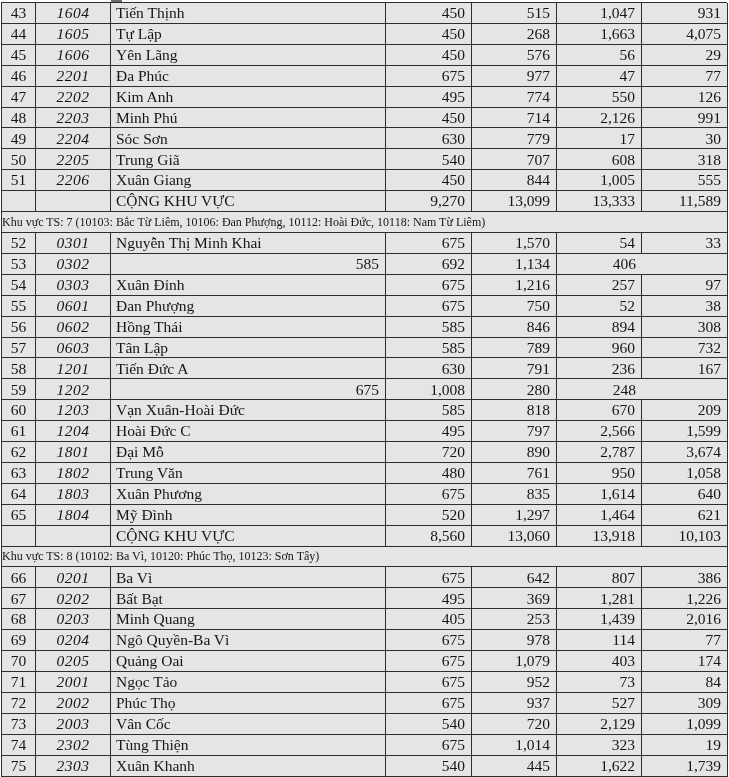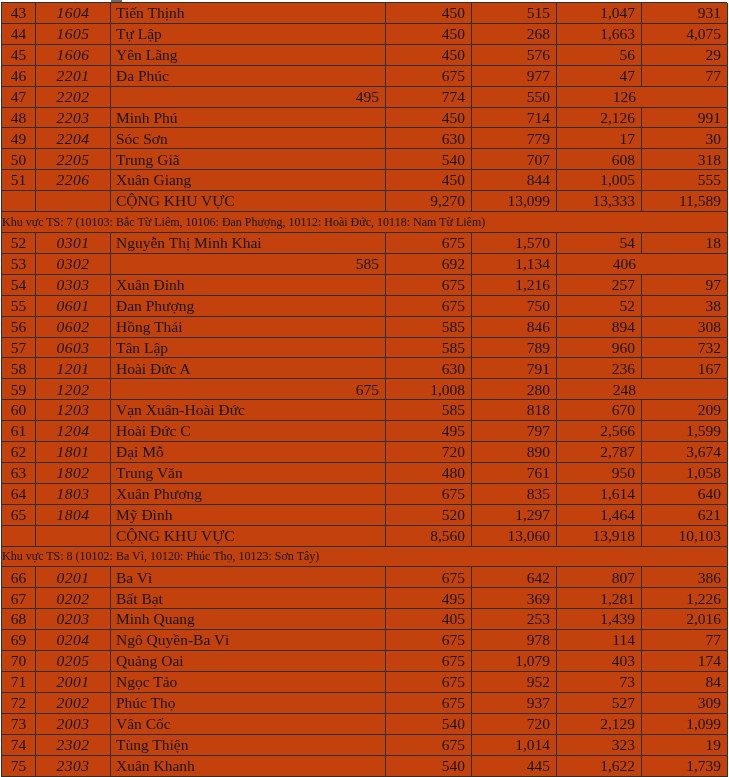--- a/index.html
+++ b/index.html
@@ -30,21 +30,21 @@
     width: 11px;
     height: 2px;
     background: #6a6a6a;
   }
   .table {
     width: 727px;
     margin-left: 1px;
     border-left: 1.4px solid #2e2e2e;
     border-right: 1.4px solid #2e2e2e;
     box-sizing: border-box;
-    background: #c2410c;
+    background: #e5e5e5;
   }
   .row {
     display: grid;
     grid-template-columns: 34px 75px 275px 86px 85px 85px 1fr;
     height: 20.92px;
     box-sizing: border-box;
     border-bottom: 1.2px solid #2e2e2e;
   }
   .c {
     box-sizing: border-box;
@@ -113,20 +113,21 @@
         <div class="c code">2201</div>
         <div class="c name">Đa Phúc</div>
         <div class="c num">675</div>
         <div class="c num">977</div>
         <div class="c num">47</div>
         <div class="c num">77</div>
       </div>
       <div class="row">
         <div class="c stt">47</div>
         <div class="c code">2202</div>
+        <div class="c name">Kim Anh</div>
         <div class="c num">495</div>
         <div class="c num">774</div>
         <div class="c num">550</div>
         <div class="c num">126</div>
       </div>
       <div class="row">
         <div class="c stt">48</div>
         <div class="c code">2203</div>
         <div class="c name">Minh Phú</div>
         <div class="c num">450</div>
@@ -173,21 +174,21 @@
       <div class="section-row">
         <span>Khu vực TS: 7 (10103: Bắc Từ Liêm, 10106: Đan Phượng, 10112: Hoài Đức, 10118: Nam Từ Liêm)</span>
       </div>
       <div class="row">
         <div class="c stt">52</div>
         <div class="c code">0301</div>
         <div class="c name">Nguyễn Thị Minh Khai</div>
         <div class="c num">675</div>
         <div class="c num">1,570</div>
         <div class="c num">54</div>
-        <div class="c num">18</div>
+        <div class="c num">33</div>
       </div>
       <div class="row">
         <div class="c stt">53</div>
         <div class="c code">0302</div>
         <div class="c num">585</div>
         <div class="c num">692</div>
         <div class="c num">1,134</div>
         <div class="c num">406</div>
       </div>
       <div class="row">
@@ -222,21 +223,21 @@
         <div class="c code">0603</div>
         <div class="c name">Tân Lập</div>
         <div class="c num">585</div>
         <div class="c num">789</div>
         <div class="c num">960</div>
         <div class="c num">732</div>
       </div>
       <div class="row">
         <div class="c stt">58</div>
         <div class="c code">1201</div>
-        <div class="c name">Hoài Đức A</div>
+        <div class="c name">Tiến Đức A</div>
         <div class="c num">630</div>
         <div class="c num">791</div>
         <div class="c num">236</div>
         <div class="c num">167</div>
       </div>
       <div class="row">
         <div class="c stt">59</div>
         <div class="c code">1202</div>
         <div class="c num">675</div>
         <div class="c num">1,008</div>

